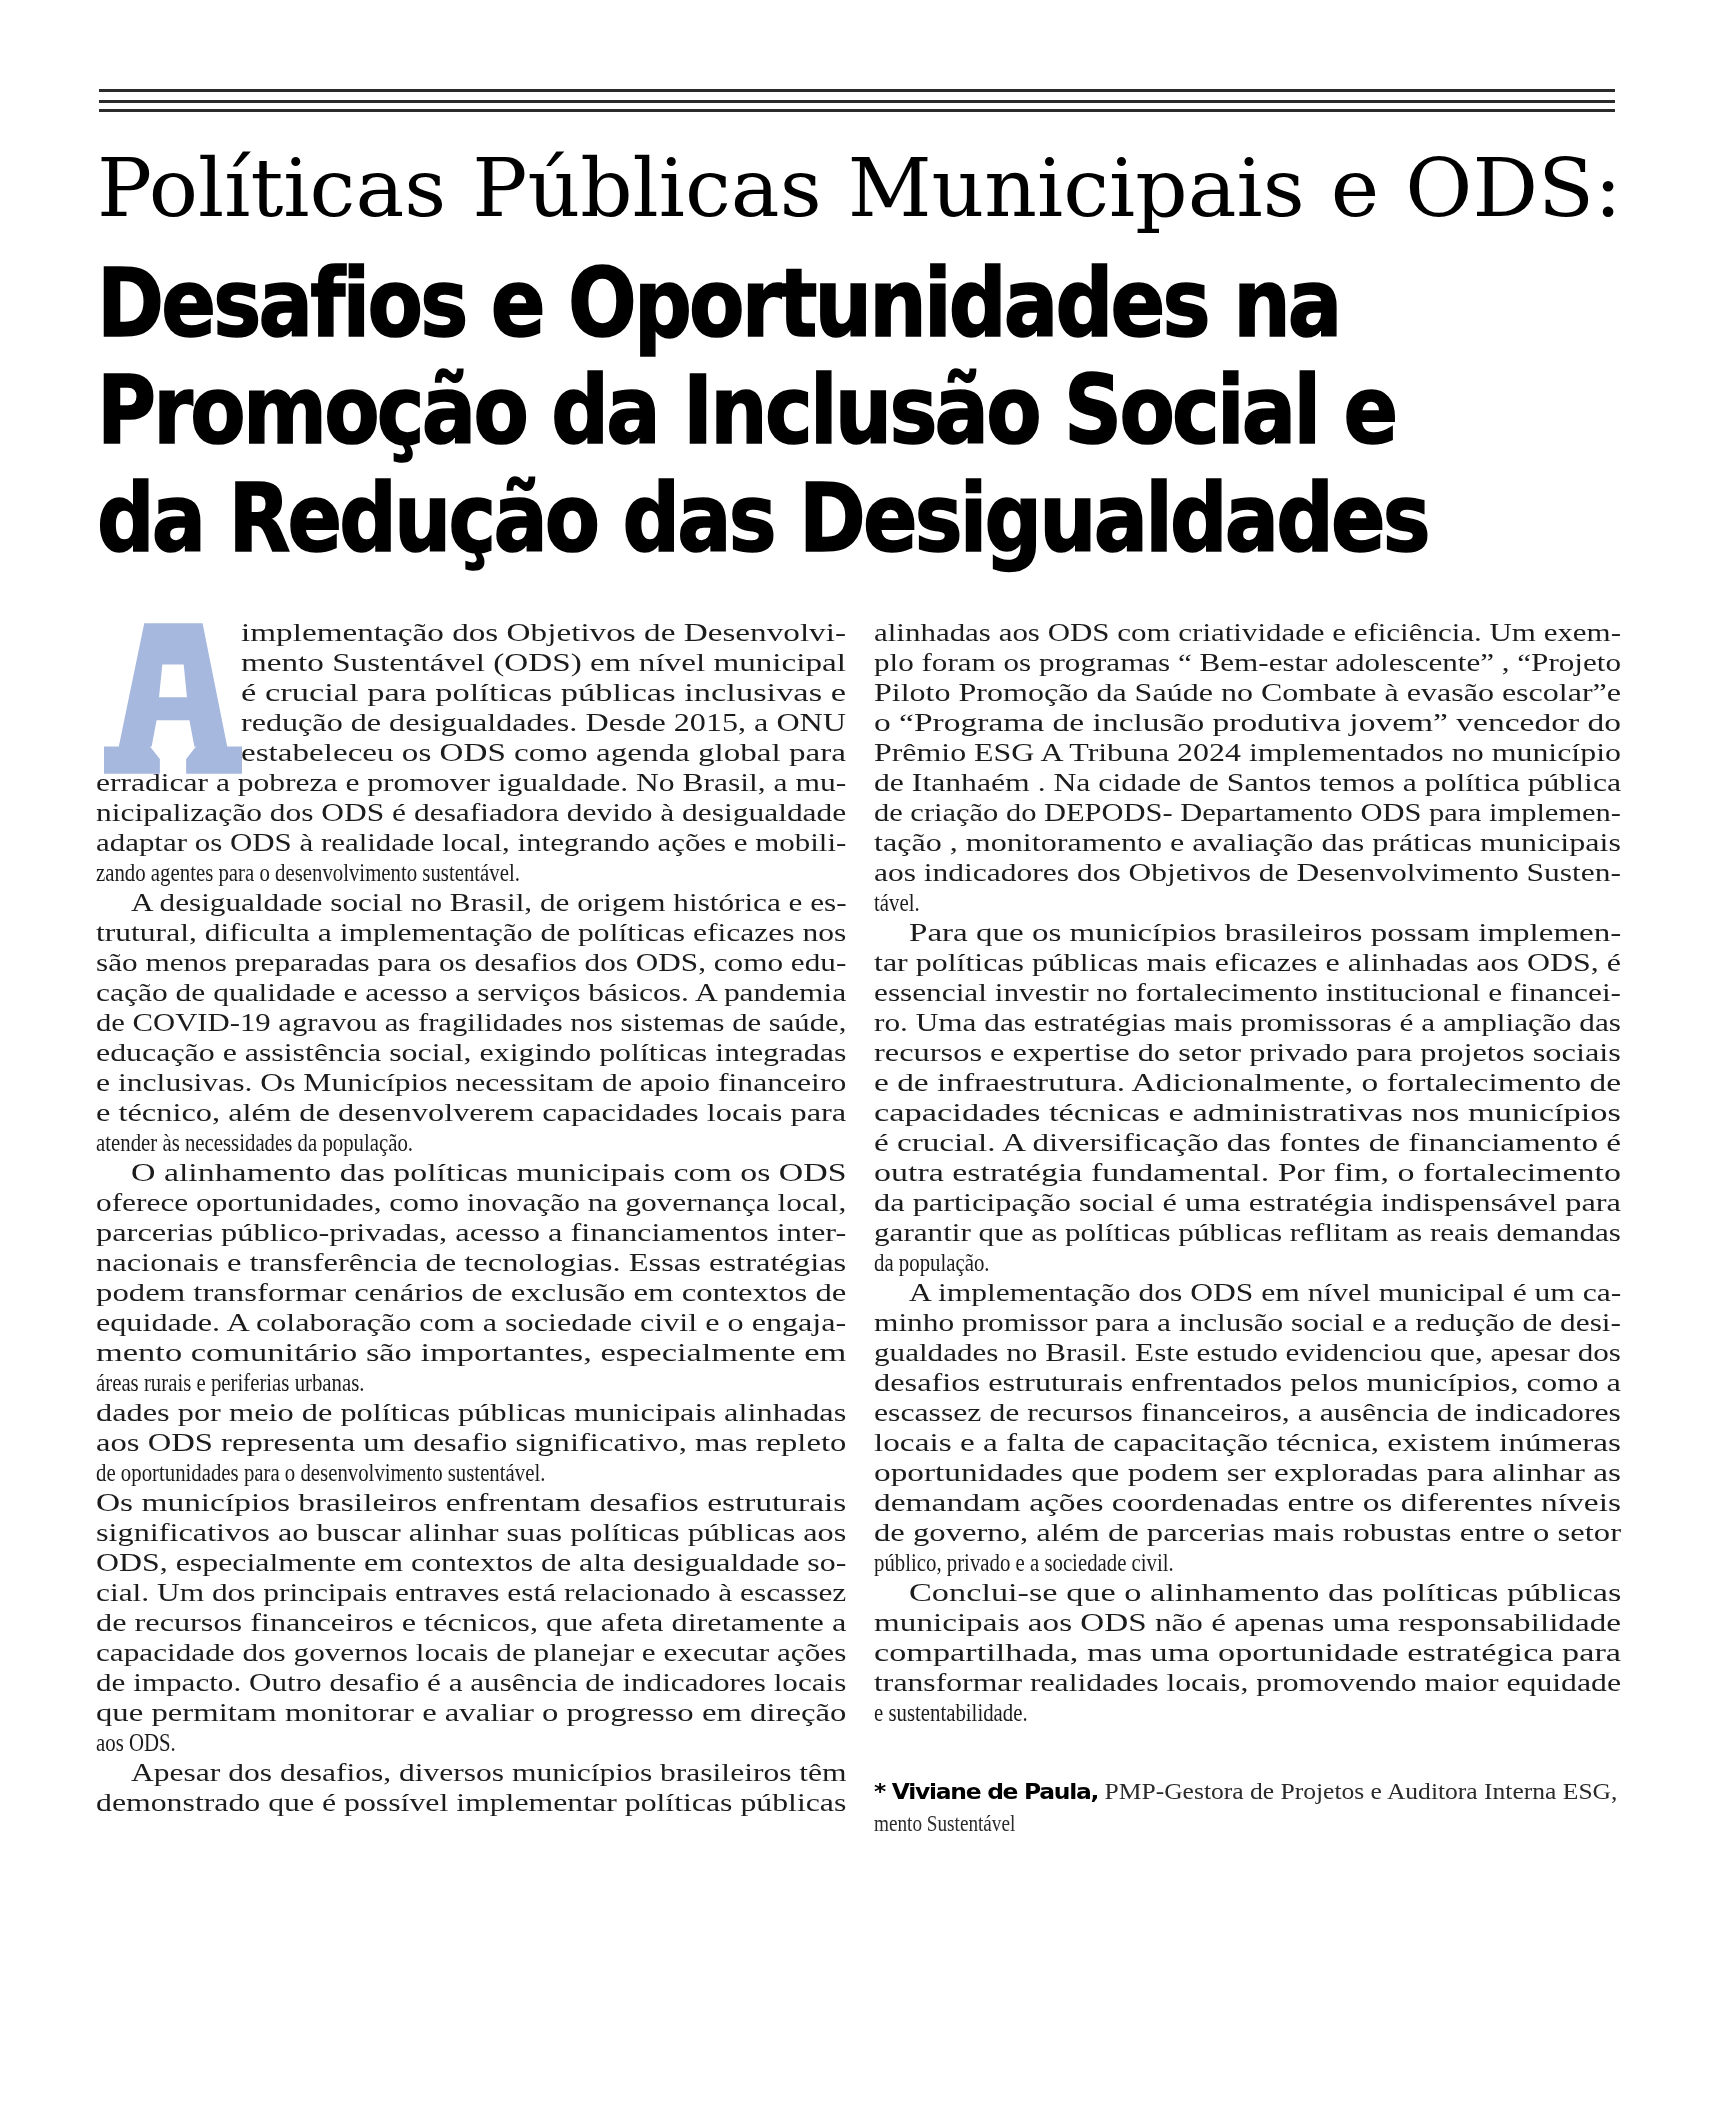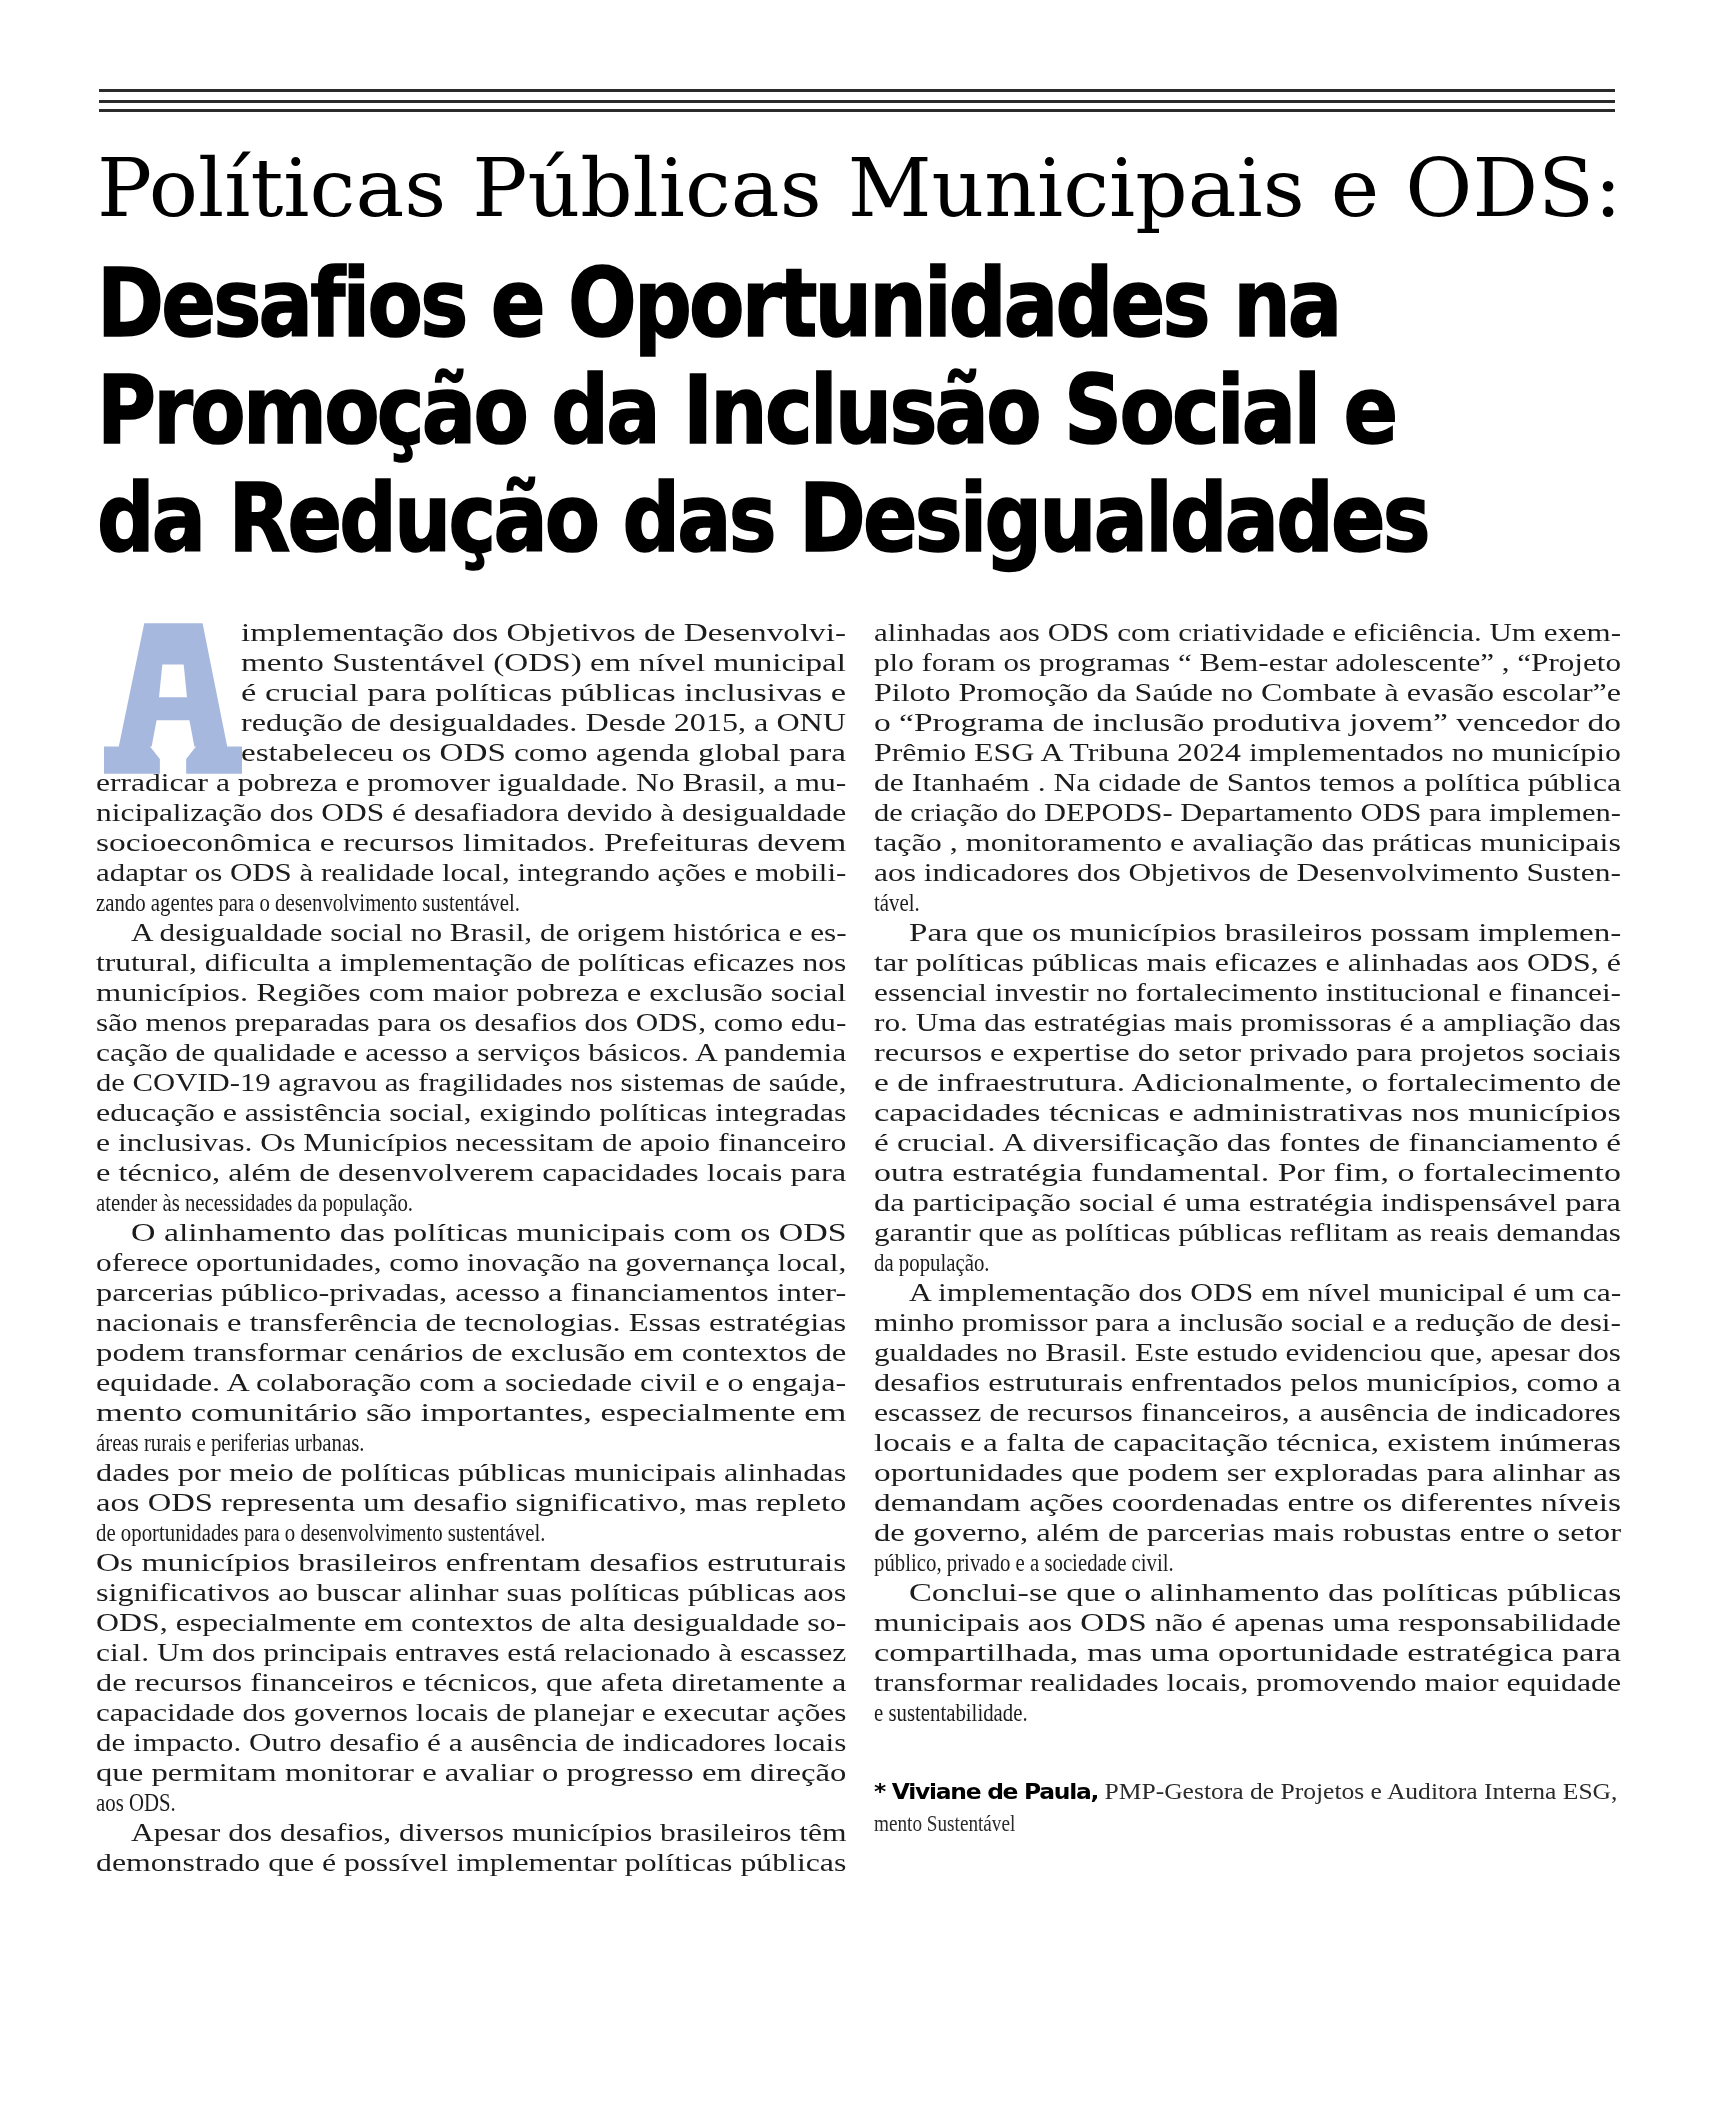--- a/index.html
+++ b/index.html
@@ -43,26 +43,24 @@
 
 <div class="col col-left">
   <div id="left-lines">
       <div class="line dc-line" style=""><span style="display: inline-block; transform-origin: 0px 50%; transform: scaleX(1.2773);">implementação dos Objetivos de Desenvolvi-</span></div>
       <div class="line dc-line" style=""><span style="display: inline-block; transform-origin: 0px 50%; transform: scaleX(1.2753);">mento Sustentável (ODS) em nível municipal</span></div>
       <div class="line dc-line" style=""><span style="display: inline-block; transform-origin: 0px 50%; transform: scaleX(1.326);">é crucial para políticas públicas inclusivas e</span></div>
       <div class="line dc-line" style=""><span style="display: inline-block; transform-origin: 0px 50%; transform: scaleX(1.236);">redução de desigualdades. Desde 2015, a ONU</span></div>
       <div class="line dc-line" style=""><span style="display: inline-block; transform-origin: 0px 50%; transform: scaleX(1.2736);">estabeleceu os ODS como agenda global para</span></div>
       <div class="line" style=""><span style="display: inline-block; transform-origin: 0px 50%; transform: scaleX(1.2127);">erradicar a pobreza e promover igualdade. No Brasil, a mu-</span></div>
       <div class="line" style=""><span style="display: inline-block; transform-origin: 0px 50%; transform: scaleX(1.2098);">nicipalização dos ODS é desafiadora devido à desigualdade</span></div>
-      <div class="line" style=""><span style="display: inline-block; transform-origin: 0px 50%; transform: scaleX(1.2861);">socioeconômica e recursos limitados. Prefeituras devem</span></div>
       <div class="line" style=""><span style="display: inline-block; transform-origin: 0px 50%; transform: scaleX(1.1891);">adaptar os ODS à realidade local, integrando ações e mobili-</span></div>
       <div class="line"><span style="display: inline-block; transform-origin: 0px 50%; transform: scaleX(0.8);">zando agentes para o desenvolvimento sustentável.</span></div>
       <div class="line indent" style=""><span style="display: inline-block; transform-origin: 0px 50%; transform: scaleX(1.1999);">A desigualdade social no Brasil, de origem histórica e es-</span></div>
       <div class="line" style=""><span style="display: inline-block; transform-origin: 0px 50%; transform: scaleX(1.2141);">trutural, dificulta a implementação de políticas eficazes nos</span></div>
-      <div class="line" style=""><span style="display: inline-block; transform-origin: 0px 50%; transform: scaleX(1.246);">municípios. Regiões com maior pobreza e exclusão social</span></div>
       <div class="line" style=""><span style="display: inline-block; transform-origin: 0px 50%; transform: scaleX(1.1999);">são menos preparadas para os desafios dos ODS, como edu-</span></div>
       <div class="line" style=""><span style="display: inline-block; transform-origin: 0px 50%; transform: scaleX(1.2113);">cação de qualidade e acesso a serviços básicos. A pandemia</span></div>
       <div class="line" style=""><span style="display: inline-block; transform-origin: 0px 50%; transform: scaleX(1.1795);">de COVID-19 agravou as fragilidades nos sistemas de saúde,</span></div>
       <div class="line" style=""><span style="display: inline-block; transform-origin: 0px 50%; transform: scaleX(1.227);">educação e assistência social, exigindo políticas integradas</span></div>
       <div class="line" style=""><span style="display: inline-block; transform-origin: 0px 50%; transform: scaleX(1.2167);">e inclusivas. Os Municípios necessitam de apoio financeiro</span></div>
       <div class="line" style=""><span style="display: inline-block; transform-origin: 0px 50%; transform: scaleX(1.2462);">e técnico, além de desenvolverem capacidades locais para</span></div>
       <div class="line"><span style="display: inline-block; transform-origin: 0px 50%; transform: scaleX(0.8);">atender às necessidades da população.</span></div>
       <div class="line indent" style=""><span style="display: inline-block; transform-origin: 0px 50%; transform: scaleX(1.3022);">O alinhamento das políticas municipais com os ODS</span></div>
       <div class="line" style=""><span style="display: inline-block; transform-origin: 0px 50%; transform: scaleX(1.2057);">oferece oportunidades, como inovação na governança local,</span></div>
       <div class="line" style=""><span style="display: inline-block; transform-origin: 0px 50%; transform: scaleX(1.2472);">parcerias público-privadas, acesso a financiamentos inter-</span></div>

